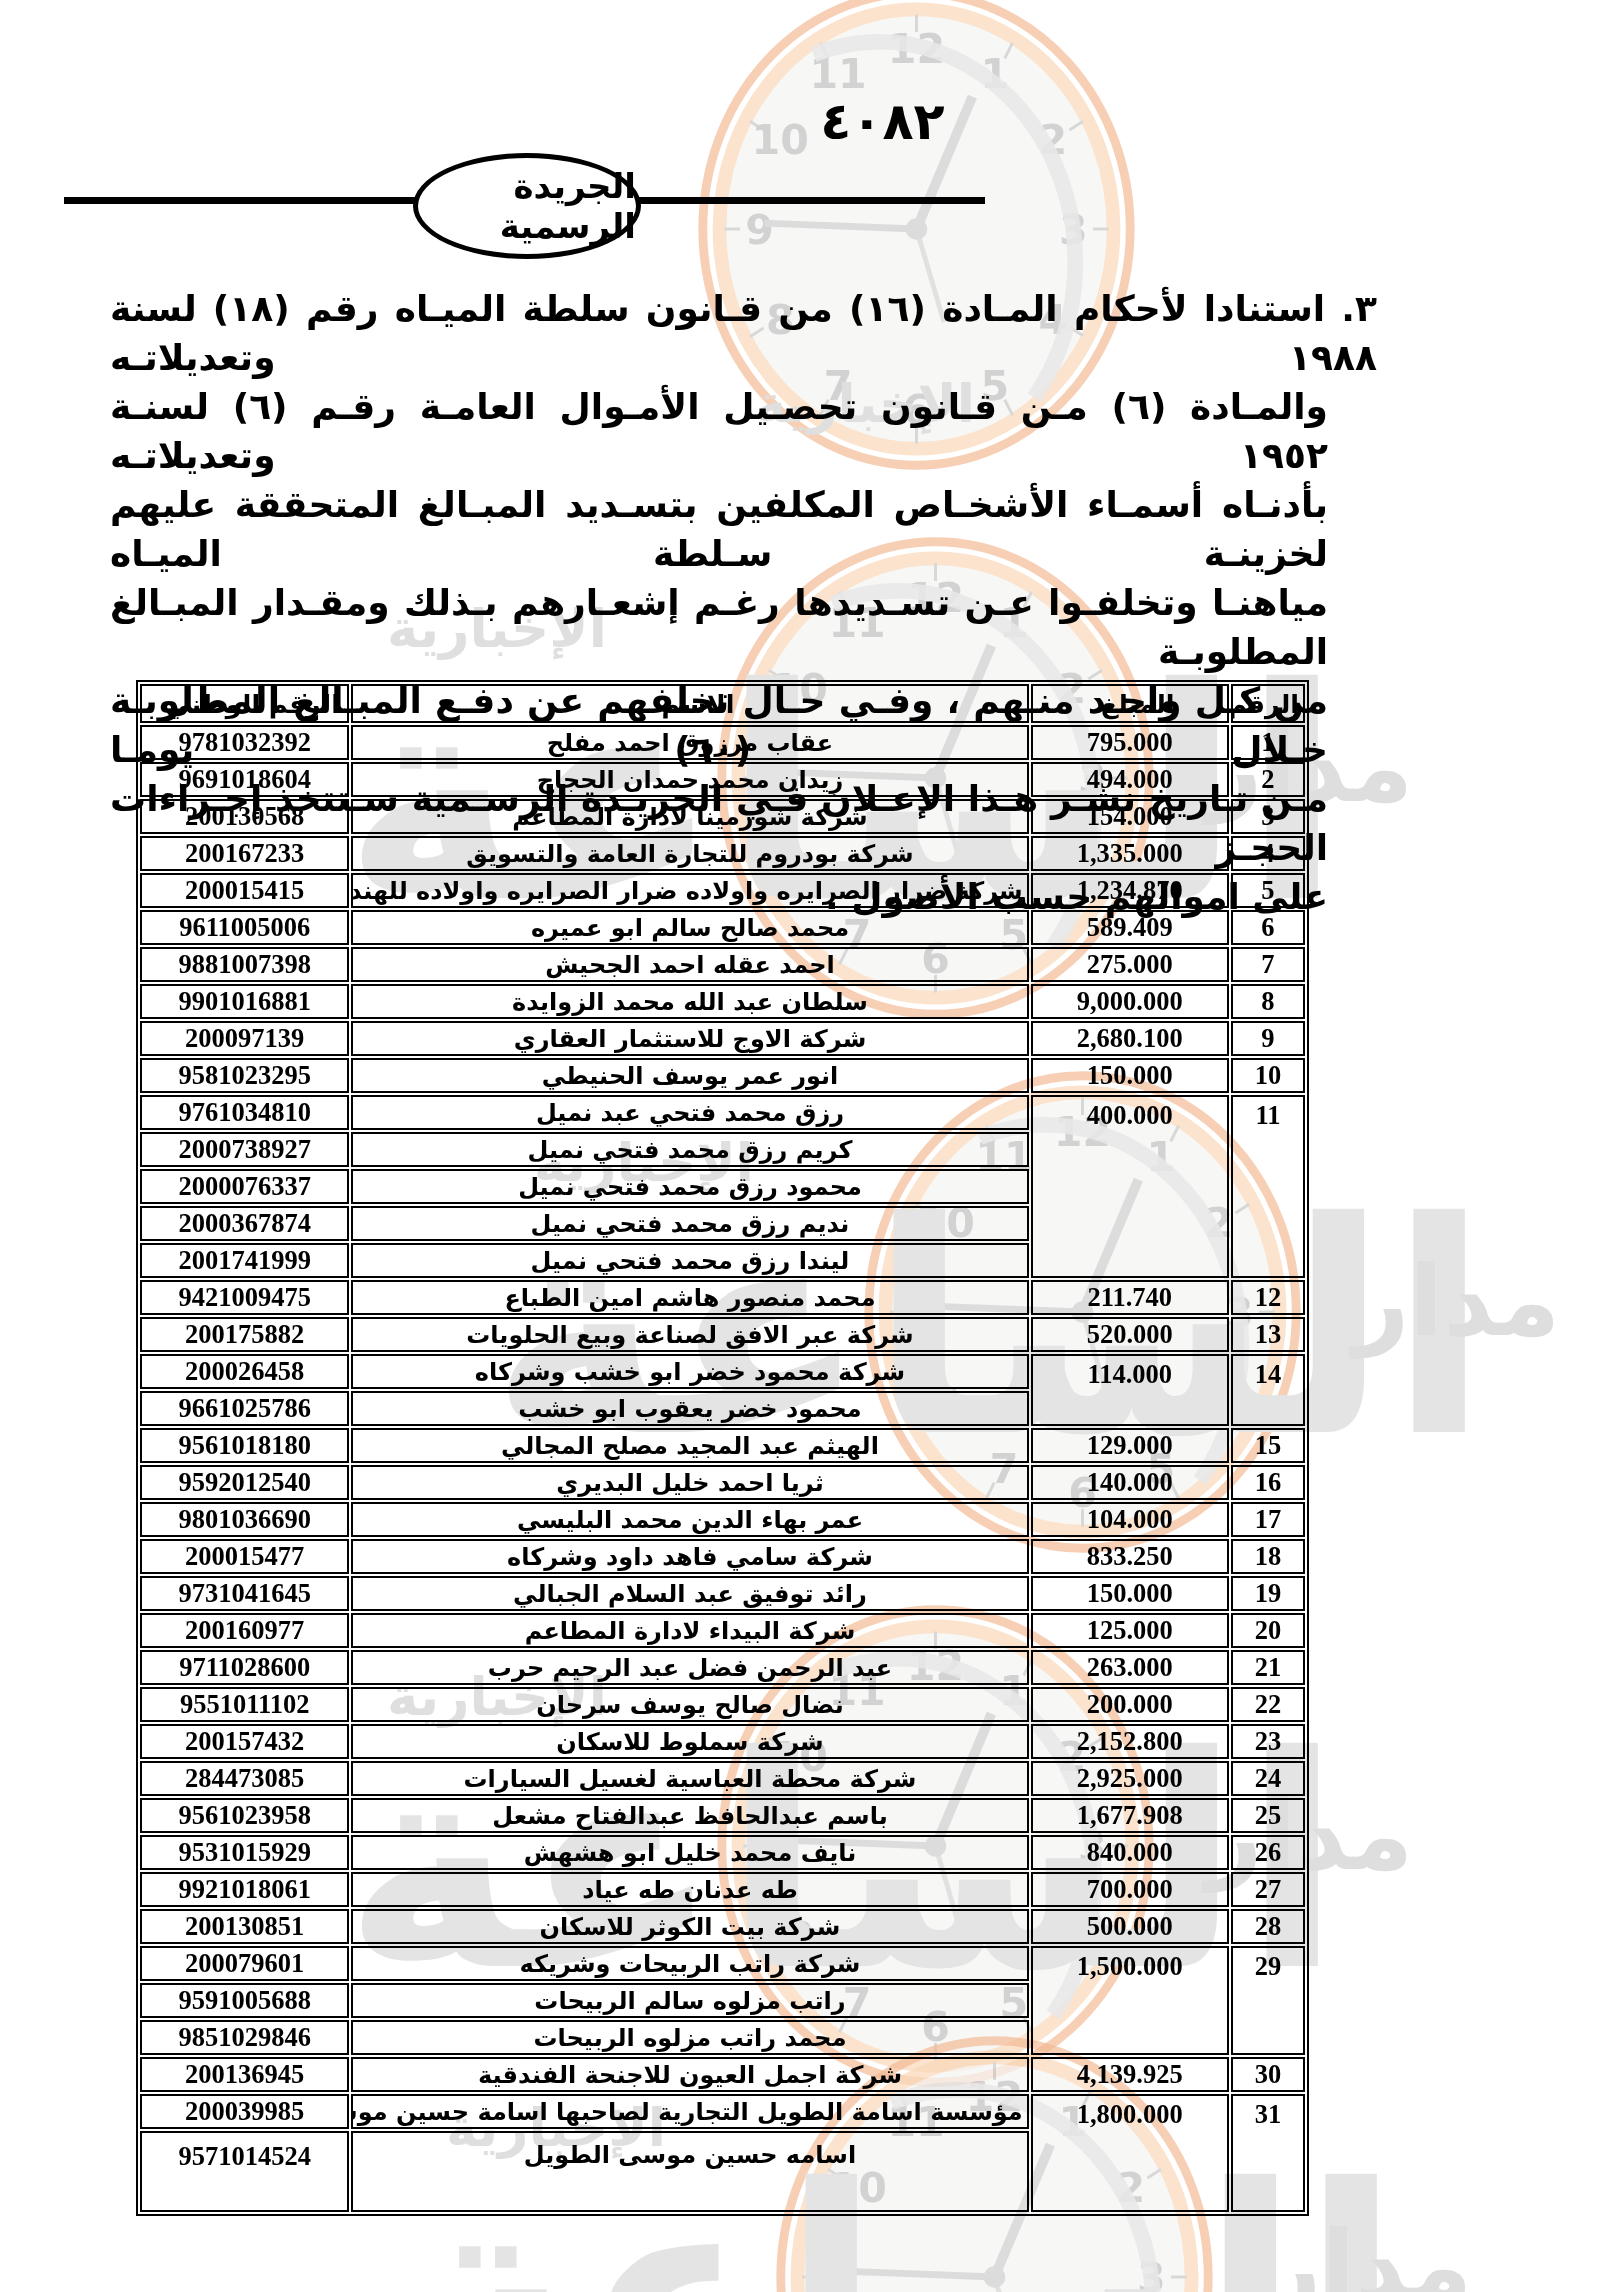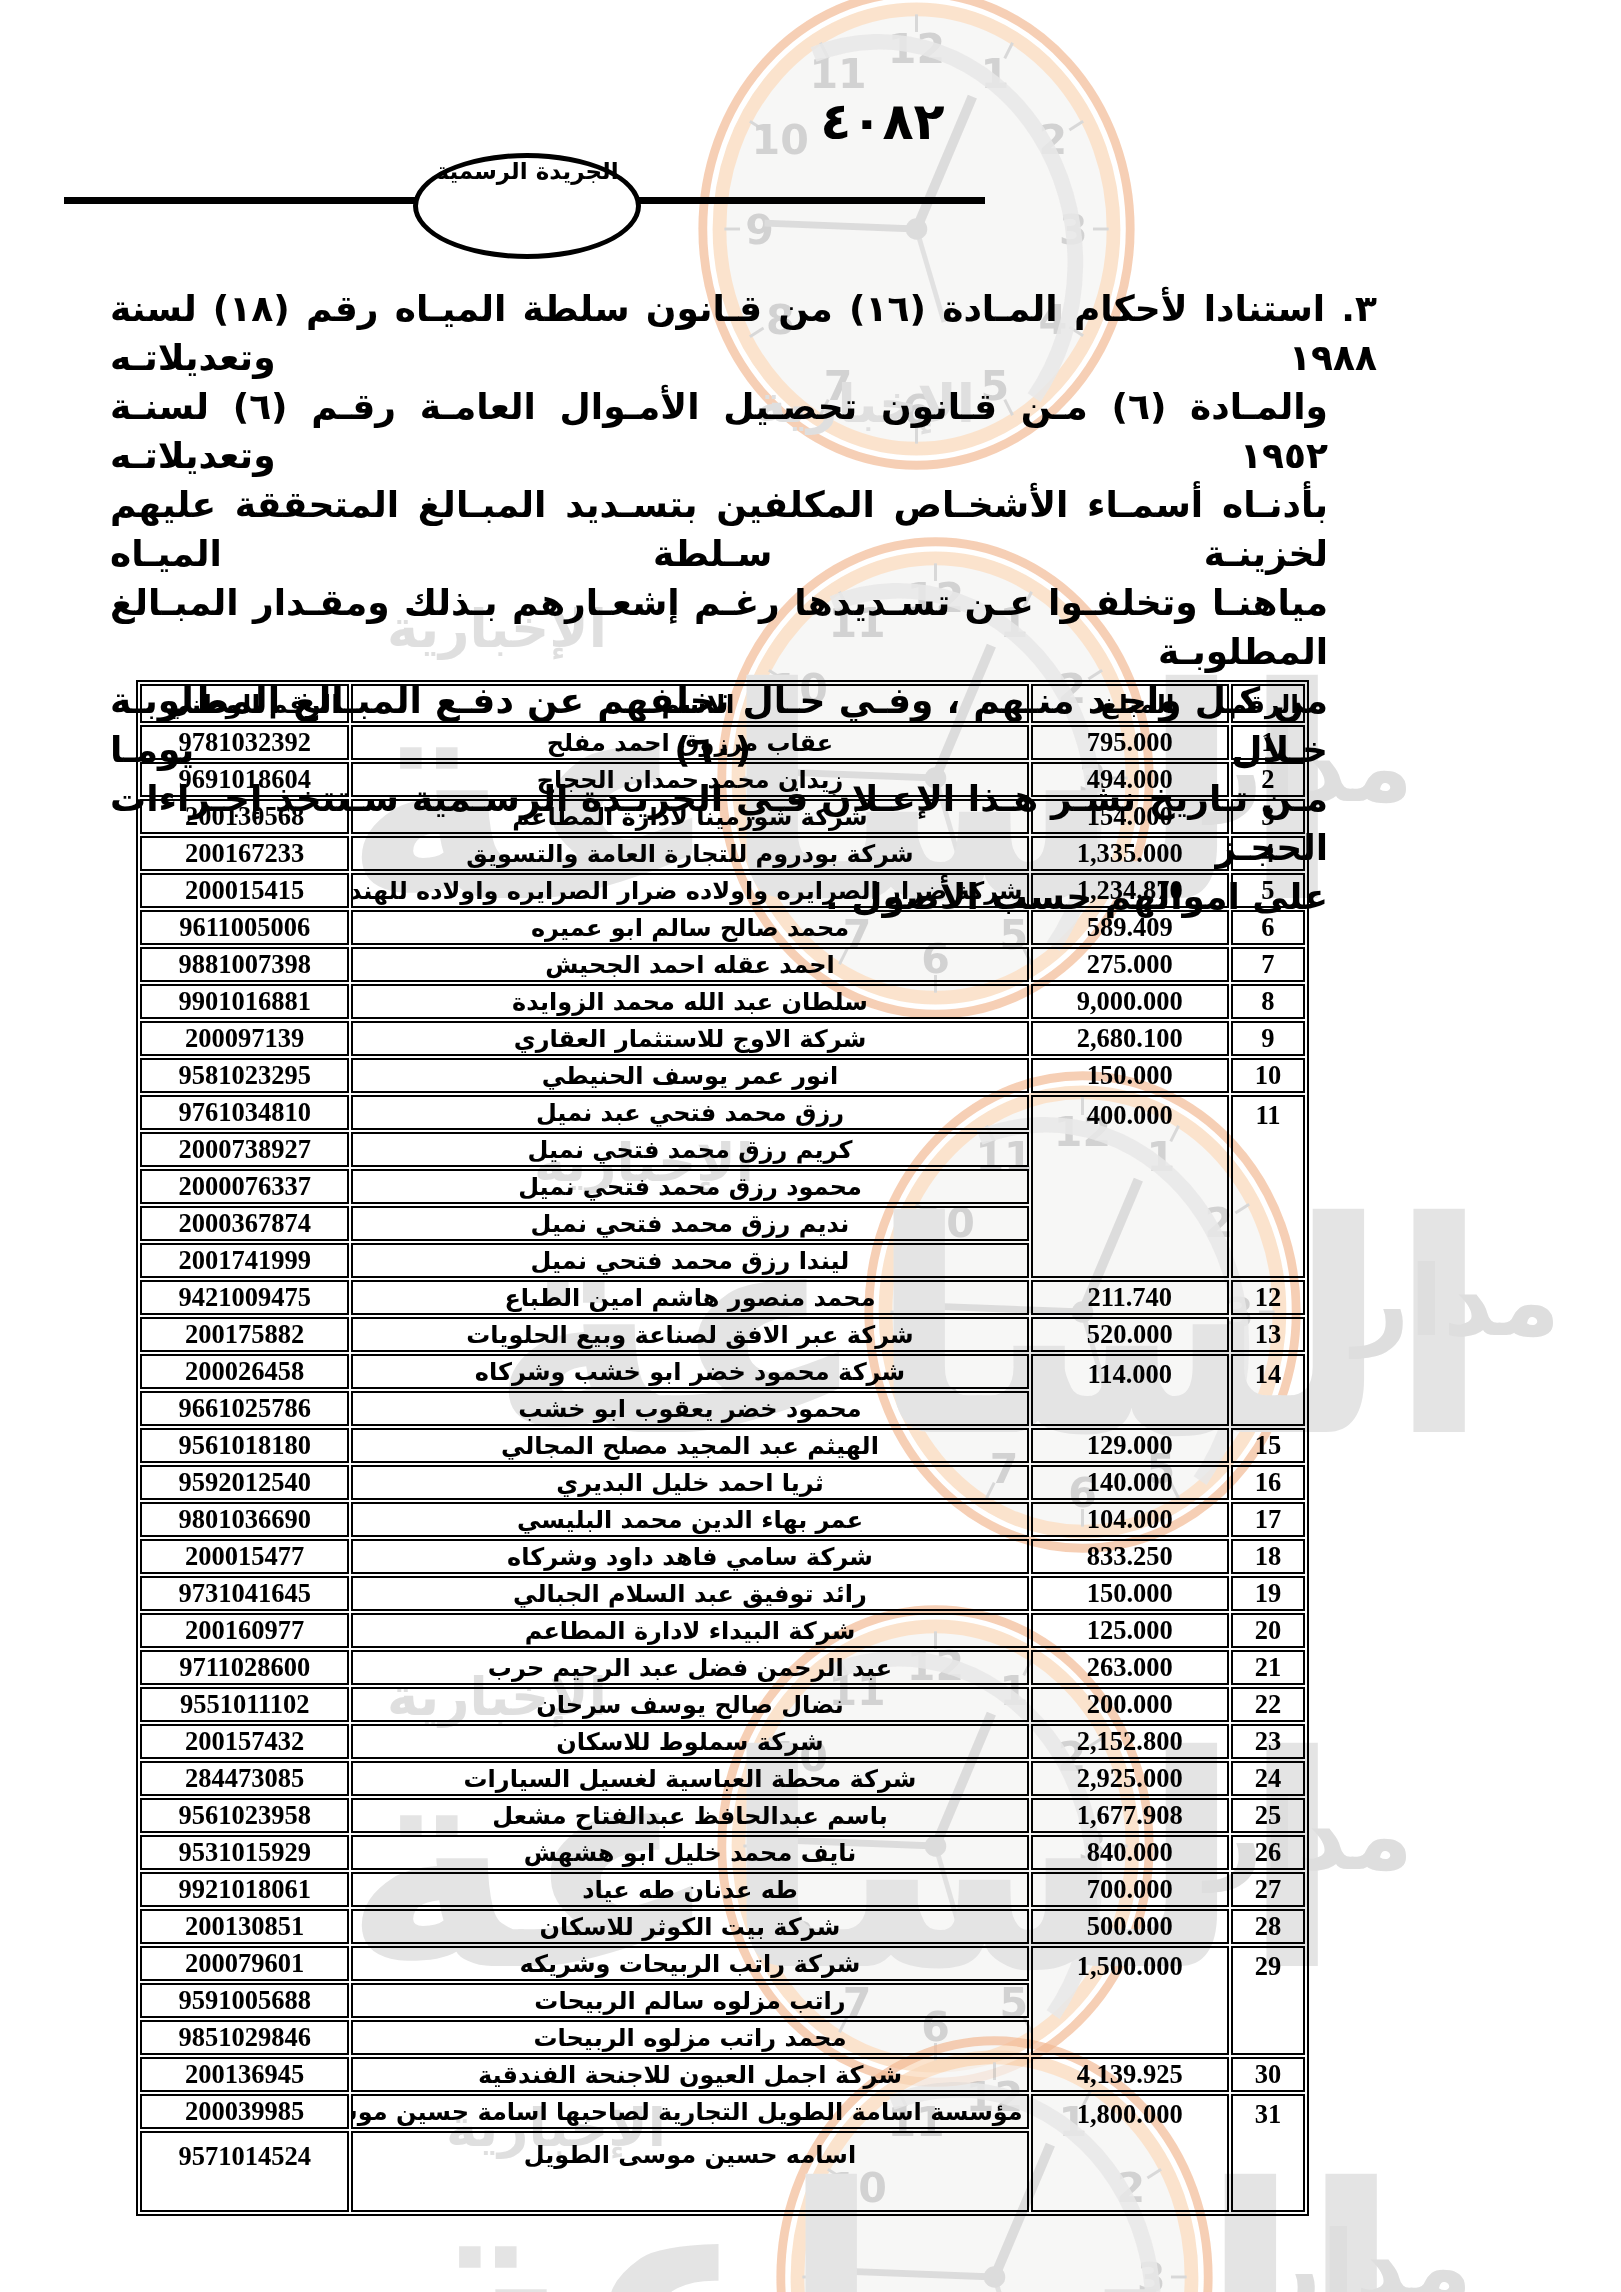--- a/index.html
+++ b/index.html
@@ -16,22 +16,22 @@
   .wm-madar{position:absolute;left:838px;top:200px;font-size:98px;font-weight:bold;color:#d6d6d6;padding-left:40px;}
   .wm-ikhbaria{position:absolute;left:59px;top:88px;font-size:53px;font-weight:bold;color:#d8d8d8;}
 
   
   .content{position:relative;z-index:1;}
   .page-number{position:absolute;top:92px;left:814px;width:137px;text-align:center;
                font-size:51px;font-weight:bold;direction:rtl;}
   .header-rule{position:absolute;top:197px;left:64px;width:921px;height:6.9px;background:#000;}
   .gazette-oval{position:absolute;top:153px;left:413px;width:218px;height:96px;
                 border:5.9px solid #000;border-radius:50%;background:#fff;
-                display:flex;justify-content:center;
-                font-size:23px;font-weight:bold;direction:rtl;}
+                display:flex;align-items:center;justify-content:center;
+                font-size:34px;font-weight:bold;direction:rtl;}
 
   .paragraph{position:absolute;top:284px;right:244px;width:1267px;direction:rtl;}
   .para-line{font-size:36px;font-weight:bold;line-height:49px;
              text-align:justify;text-align-last:justify;padding-right:49px;}
   .para-line.first{padding-right:0;}
   .para-line.last{text-align:right;text-align-last:right;}
 
   
   table.debtors{position:absolute;top:680px;left:136px;width:1173px;direction:rtl;
                 border-collapse:separate;border-spacing:2.9px;border:2px solid #000;

